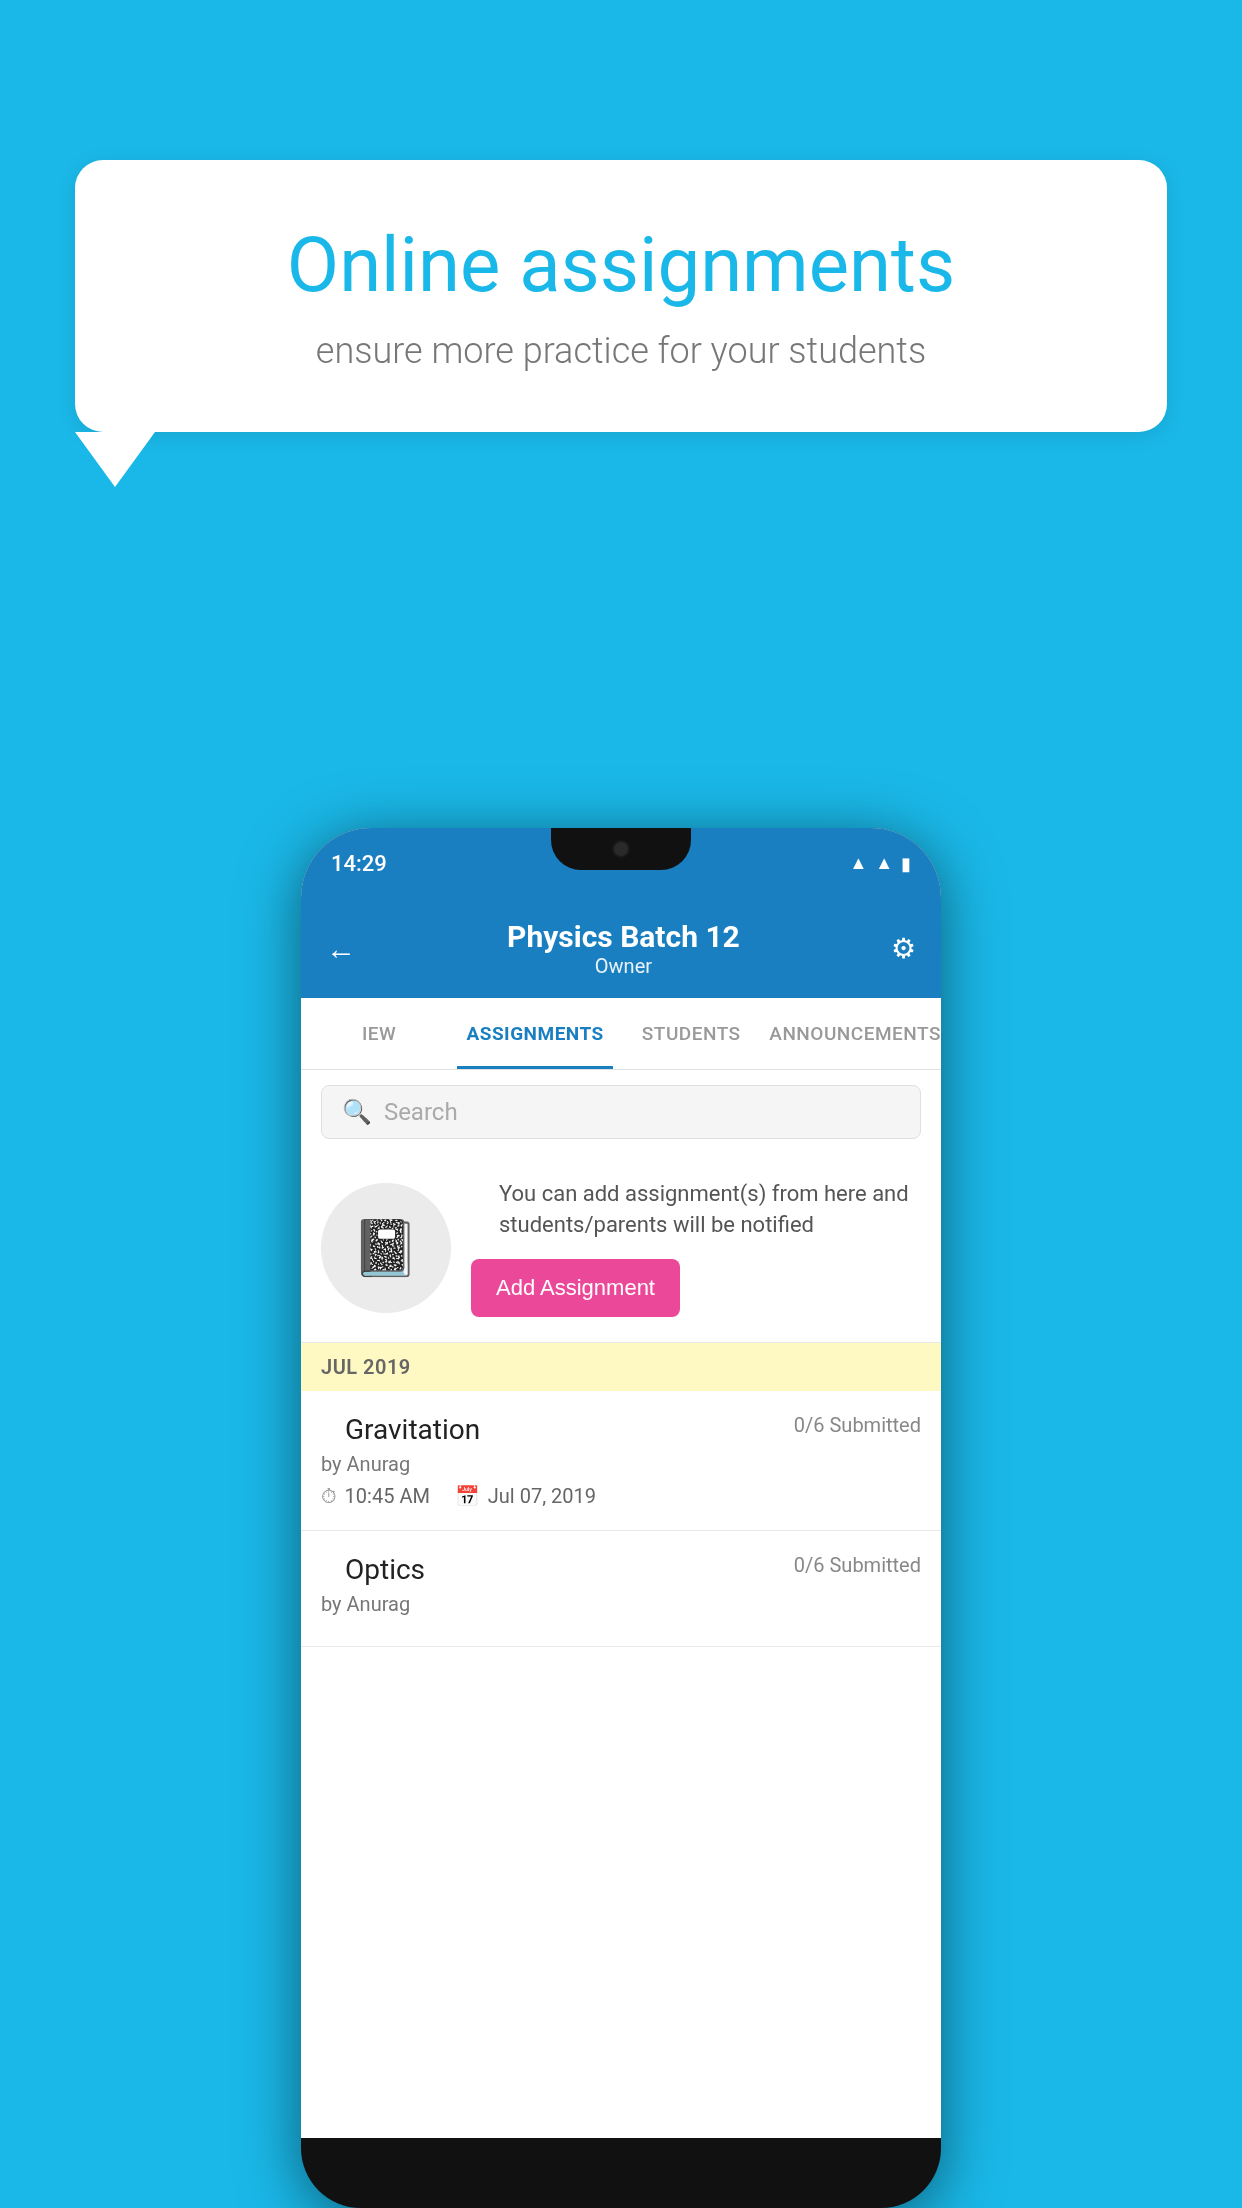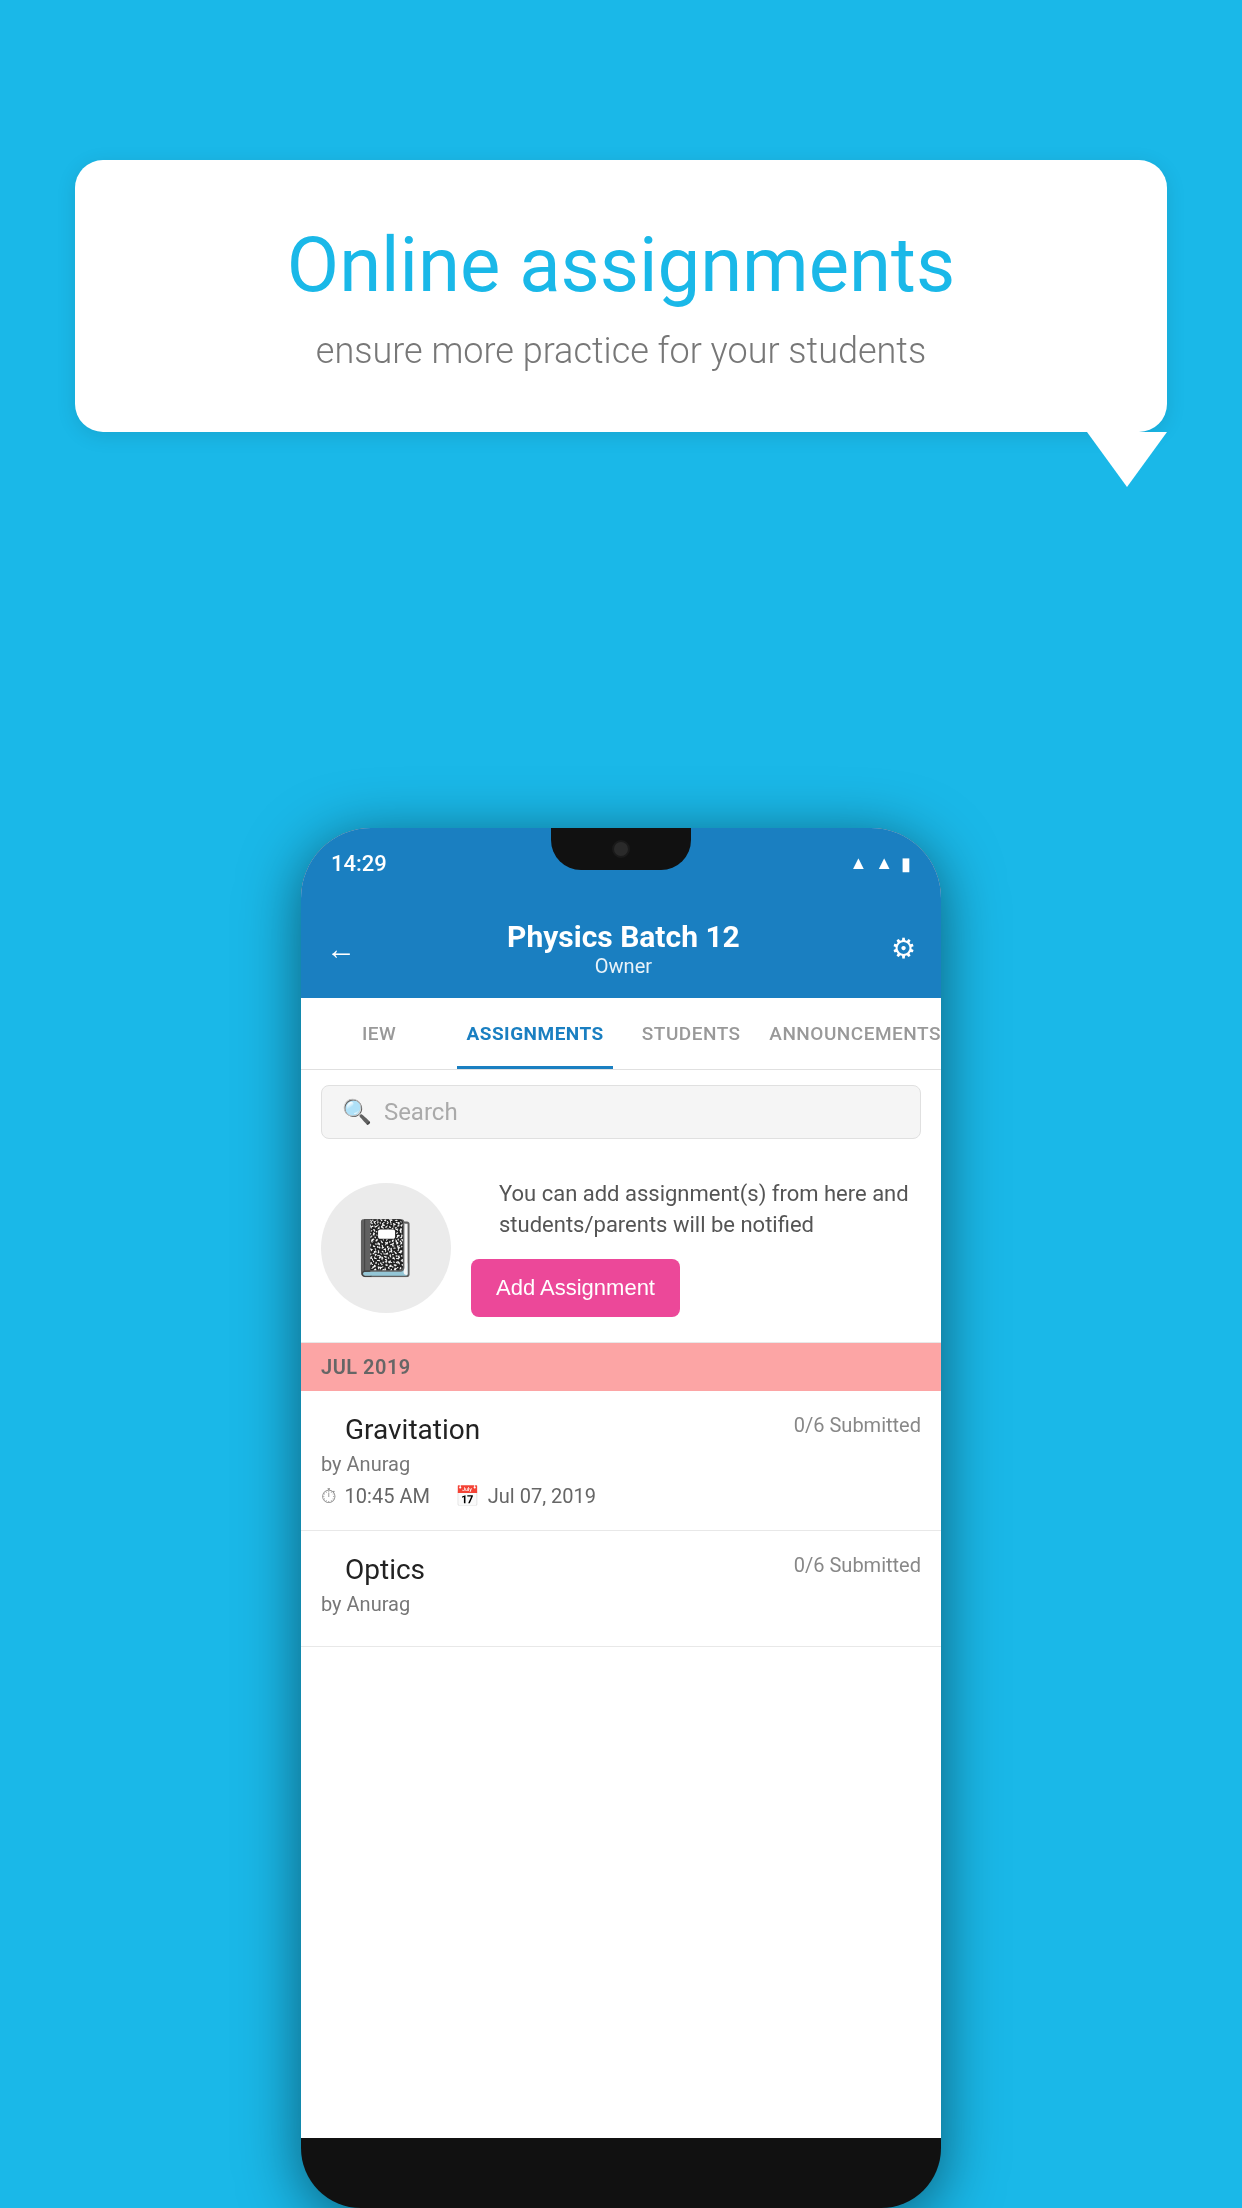--- a/index.html
+++ b/index.html
@@ -13,21 +13,21 @@
     }
 
     
     .speech-bubble-container {
       position: absolute;
       top: 160px;
       left: 75px;
       right: 75px;
       display: flex;
       flex-direction: column;
-      align-items: flex-end;
+      align-items: flex-start;
     }
     .speech-bubble {
       background: white;
       border-radius: 28px;
       padding: 60px 70px;
       width: 100%;
       text-align: center;
       box-shadow: 0 4px 20px rgba(0,0,0,0.1);
     }
     .speech-bubble-tail {
@@ -234,21 +234,21 @@
       border: none;
       border-radius: 8px;
       padding: 16px 25px;
       font-size: 22px;
       font-weight: 500;
       cursor: pointer;
     }
 
     
     .section-header {
-      background: #fca5a5;
+      background: #fef9c3;
       padding: 12px 20px;
       font-size: 20px;
       font-weight: 600;
       color: #666;
       letter-spacing: 0.5px;
     }
 
     
     .assignment-item {
       background: white;

